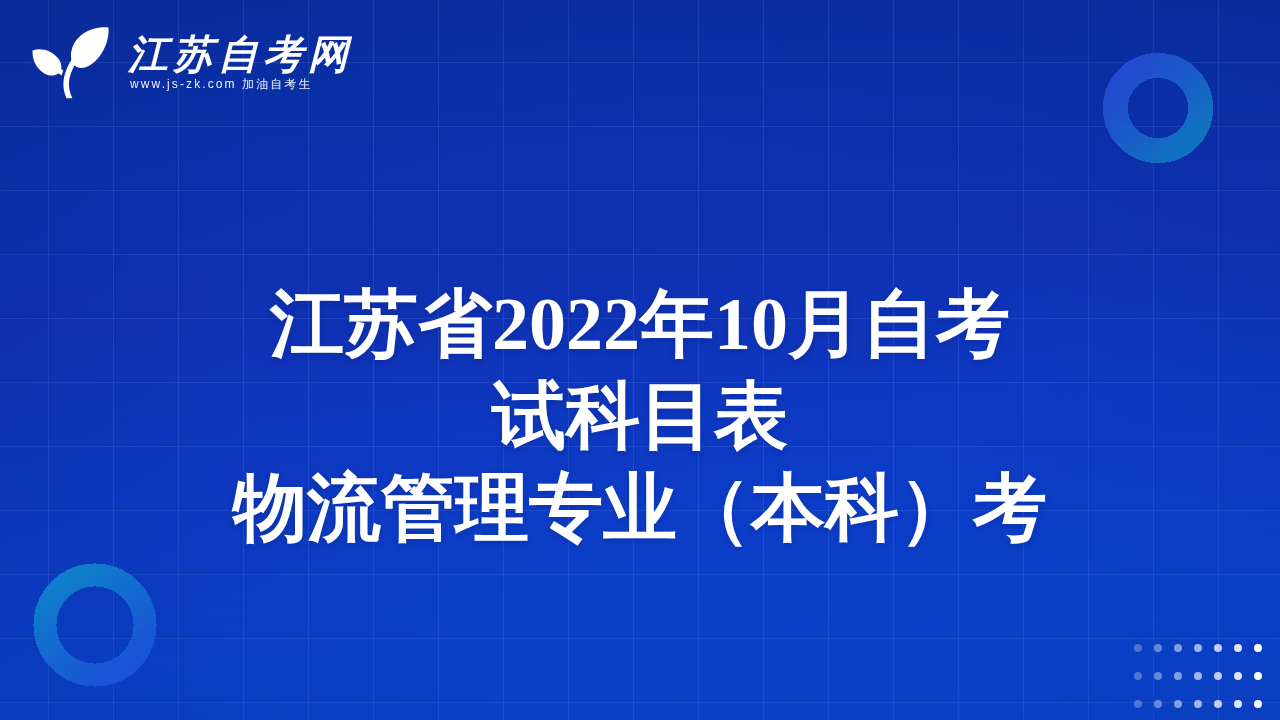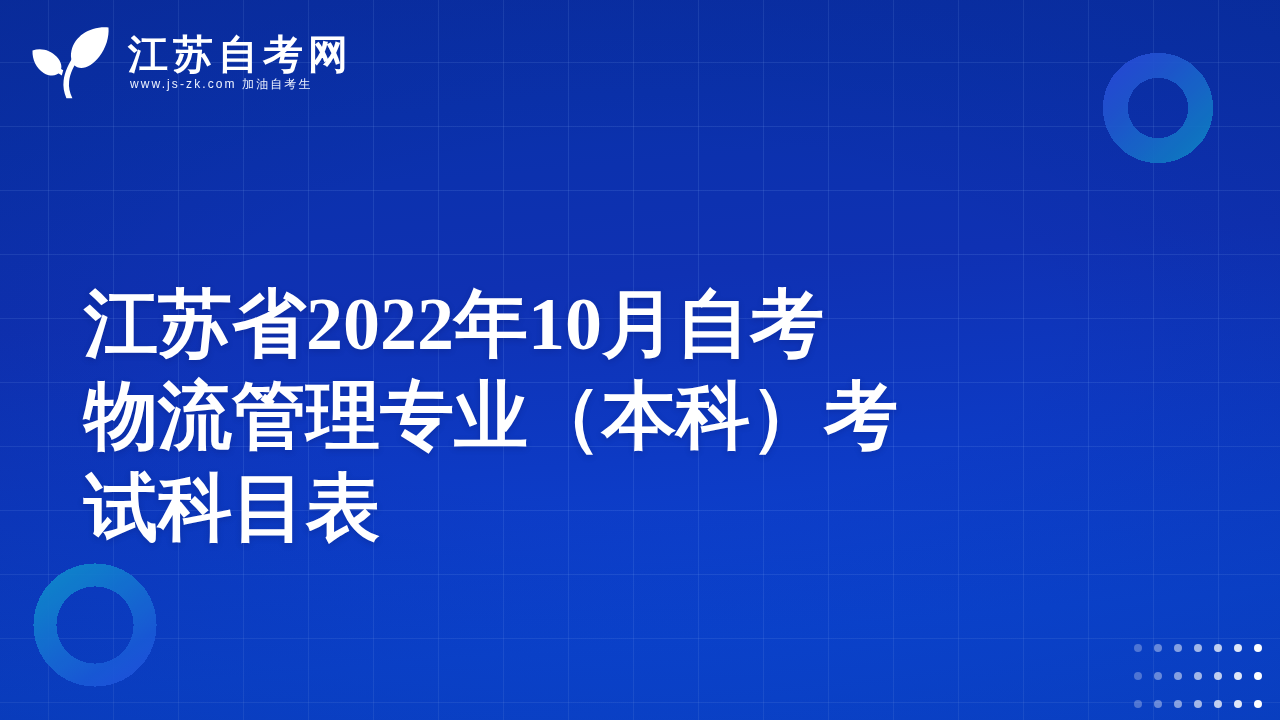--- a/index.html
+++ b/index.html
@@ -107,37 +107,39 @@
   }
   #sprout-icon { display: block; }
   .logo-text { display: flex; flex-direction: column; gap: 2px; }
   #logo-wordmark {
     color: #ffffff;
     font-size: 40px;
     font-weight: 700;
     letter-spacing: 5px;
     line-height: 1.08;
     white-space: nowrap;
+    font-style: italic;
   }
   #logo-tagline {
     color: #eef3ff;
     font-size: 12px;
     font-weight: 400;
     letter-spacing: 2.1px;
     line-height: 1.1;
     white-space: nowrap;
     padding-left: 2px;
   }
 
   
   #headline {
     position: absolute;
     left: 0;
     right: 0;
     top: 228px;
+    text-align: center;
     color: #ffffff;
     font-family: "Liberation Serif", "DejaVu Serif", serif;
     font-weight: 700;
     font-size: 74px;
     line-height: 92px;
     letter-spacing: 0px;
     padding: 0 84px;
     box-sizing: border-box;
     text-shadow: 0 2px 6px rgba(0,10,60,0.18);
   }
@@ -197,17 +199,17 @@
       <path d="M33.2 46.2 C29 43.3 24.5 41.4 19.8 40.4 L18.6 45.6 C23.6 46.6 28 48.6 31.8 51.6 Z" fill="#ffffff"></path>
     </svg>
     <div class="logo-text">
       <div id="logo-wordmark">江苏自考网</div>
       <div id="logo-tagline">www.js-zk.com 加油自考生</div>
     </div>
   </div>
 
   <h1 id="headline">
     <span class="hl-line">江苏省2022年10月自考</span>
+    <span class="hl-line">试科目表</span>
     <span class="hl-line">物流管理专业（本科）考</span>
-    <span class="hl-line">试科目表</span>
   </h1>
 
 </div>
 
 </body></html>

